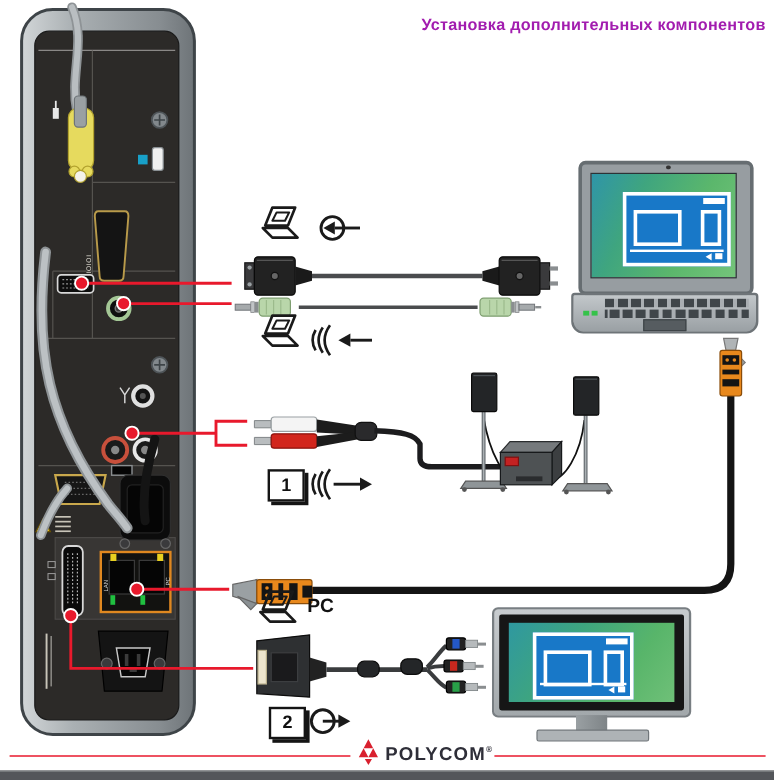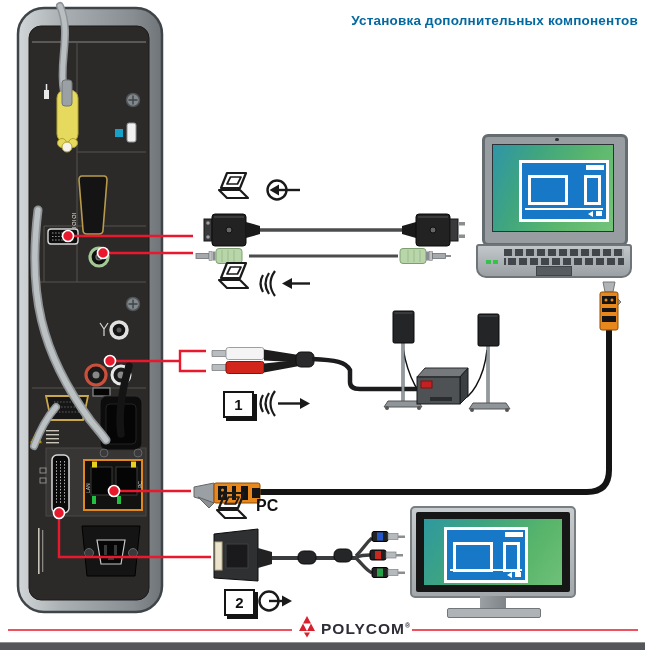--- a/index.html
+++ b/index.html
@@ -1,19 +1,19 @@
 <!DOCTYPE html>
 <html><head>
 <meta charset="utf-8">
 <style>
   html,body{margin:0;padding:0;background:#ffffff;}
   .page{position:relative;width:645px;height:650px;background:#fff;overflow:hidden;
         font-family:"Liberation Sans",sans-serif;}
   .title{position:absolute;top:13px;right:7px;width:320px;text-align:right;
-         font-size:13.5px;font-weight:bold;color:#0369a1;letter-spacing:.2px;}
+         font-size:13.5px;font-weight:bold;color:#a21caf;letter-spacing:.2px;}
   svg.art{position:absolute;left:0;top:0;z-index:2;}
   .device{position:absolute;z-index:1;}
   
   .laptop{left:476px;top:134px;width:152px;height:142px;}
   .lap-screen{position:absolute;left:6px;top:0;width:140px;height:106px;background:#979da1;
               border:3px solid #666d71;border-radius:6px;}
   .lap-cam{position:absolute;left:50%;top:1px;width:4px;height:3px;background:#333;border-radius:2px;}
   .lap-display{position:absolute;left:7px;top:7px;width:120px;height:86px;border:1px solid #2c3236;
       background:linear-gradient(115deg,#2f95a8 0%,#3fa57f 30%,#5bb76c 65%,#74c47a 100%);}
   .lap-base{position:absolute;left:0;top:110px;width:152px;height:30px;

